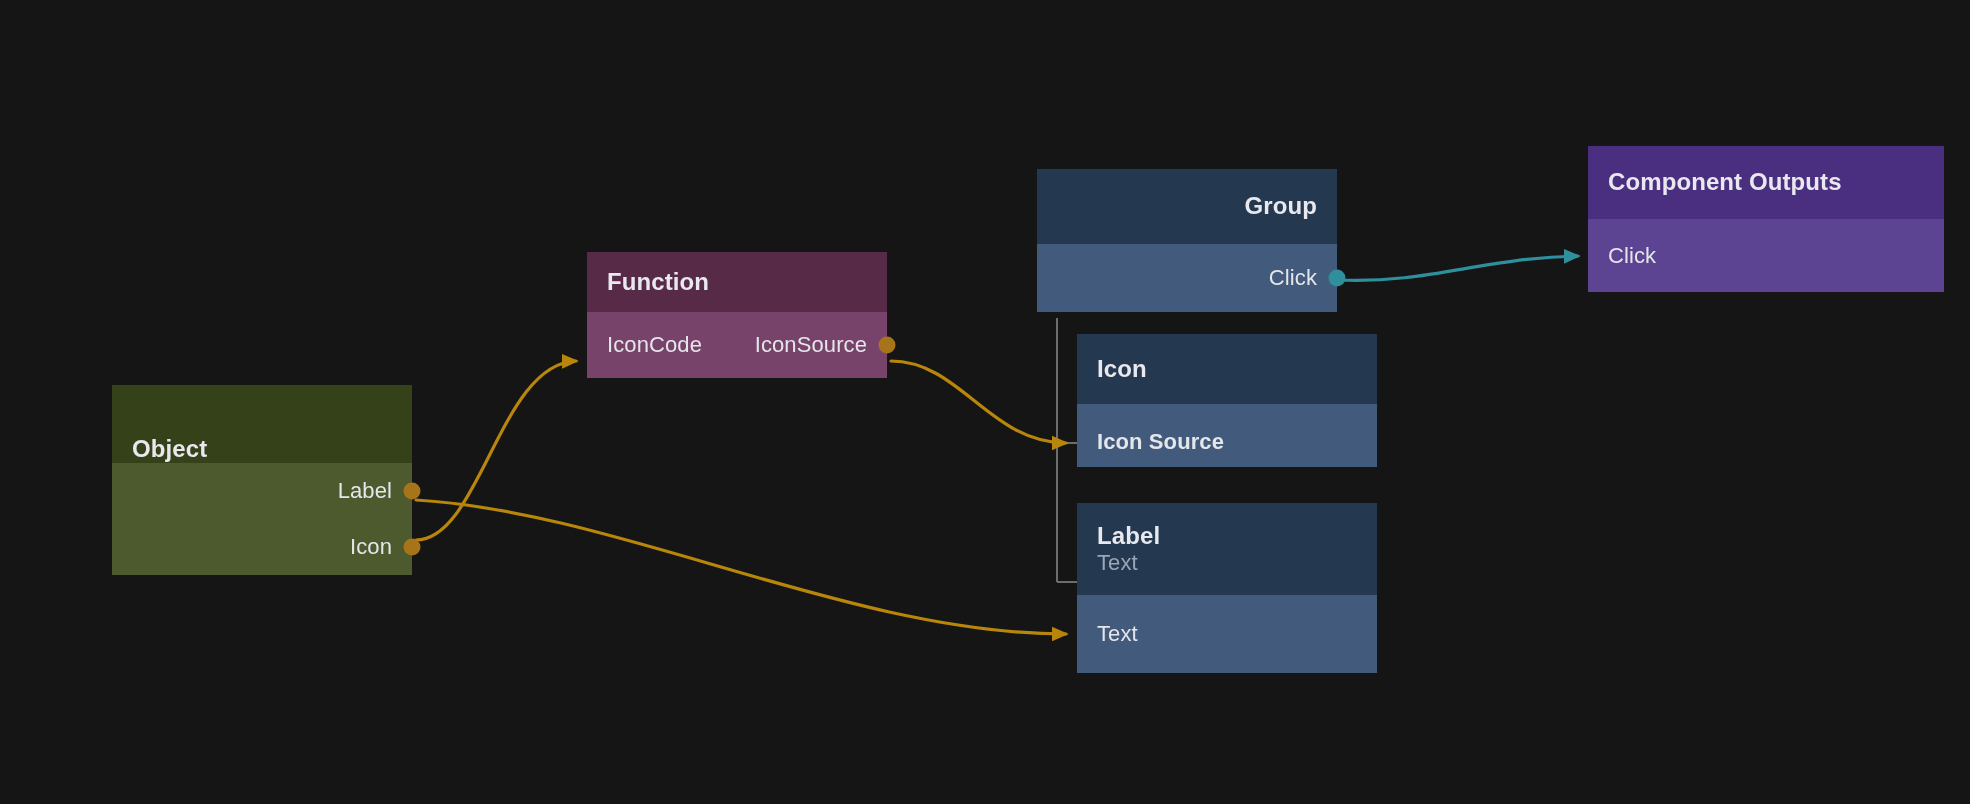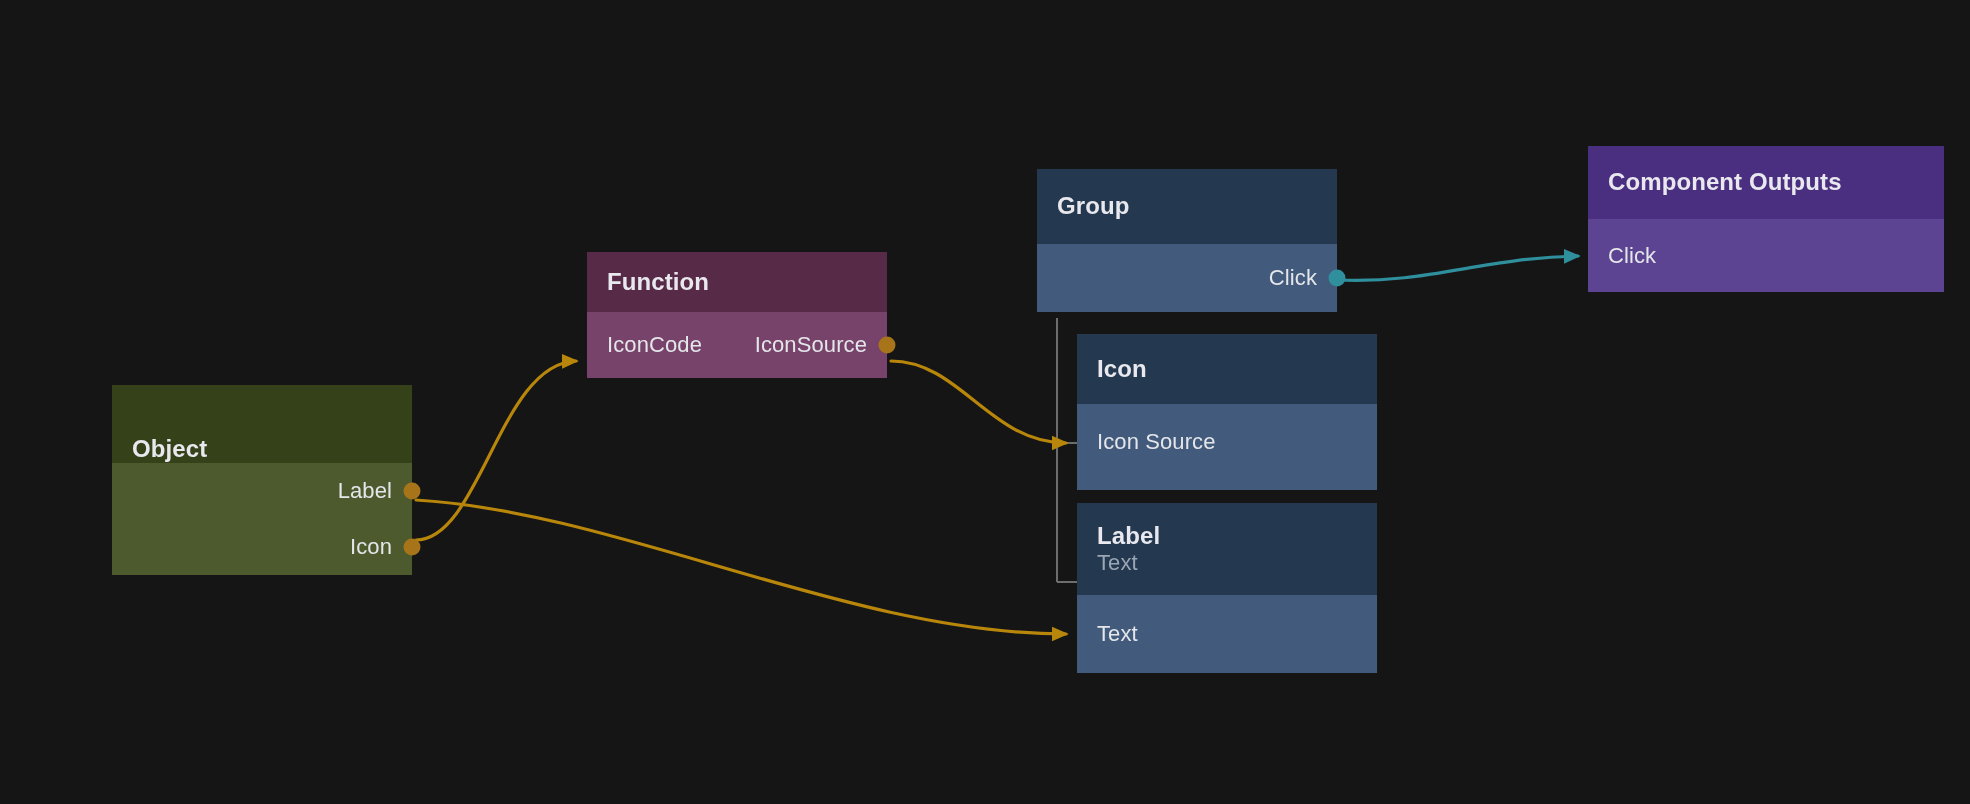--- a/index.html
+++ b/index.html
@@ -143,21 +143,21 @@
         </div>
         <div class="node-body" style="height: 66px; background: rgb(120, 67, 106);">
           <div class="port-row" style="position: absolute; top: 0px; height: 66px;">
             <span class="port-label in">IconCode</span>
             <span class="port-label out">IconSource</span>
             <span class="port-dot right" style="background: rgb(168, 116, 26);"></span>
           </div>
         </div>
       </div>
       <div class="node" style="left: 1037px; top: 169px; width: 300px; height: 143px;">
-        <div class="node-header" style="height: 75px; background: rgb(36, 57, 79);">
+        <div class="node-header" style="height: 75px; background: rgb(36, 57, 79); text-align: right;">
           <div class="node-title">Group</div>
         </div>
         <div class="node-body" style="height: 68px; background: rgb(66, 90, 124);">
           <div class="port-row" style="position: absolute; top: 0px; height: 68px;">
             <span class="port-label out">Click</span>
             <span class="port-dot right" style="background: rgb(47, 143, 157);"></span>
           </div>
         </div>
       </div>
       <div class="node" style="left: 1588px; top: 146px; width: 356px; height: 146px;">
@@ -167,21 +167,21 @@
         <div class="node-body" style="height: 73px; background: rgb(93, 68, 146);">
           <div class="port-row" style="position: absolute; top: 0px; height: 73px;">
             <span class="port-label in">Click</span>
           </div>
         </div>
       </div>
       <div class="node" style="left: 1077px; top: 334px; width: 300px; height: 145px;">
         <div class="node-header" style="height: 70px; background: rgb(36, 57, 79);">
           <div class="node-title">Icon</div>
         </div>
-        <div class="node-body" style="height: 86px; background: rgb(66, 90, 124);">
+        <div class="node-body" style="height: 63px; background: rgb(66, 90, 124); font-weight: bold;">
           <div class="port-row" style="position: absolute; top: 0px; height: 75px;">
             <span class="port-label in">Icon Source</span>
           </div>
         </div>
       </div>
       <div class="node" style="left: 1077px; top: 503px; width: 300px; height: 170px;">
         <div class="node-header" style="height: 92px; background: rgb(36, 57, 79);">
           <div class="node-title">Label</div>
           <div class="node-subtitle">Text</div>
         </div>

